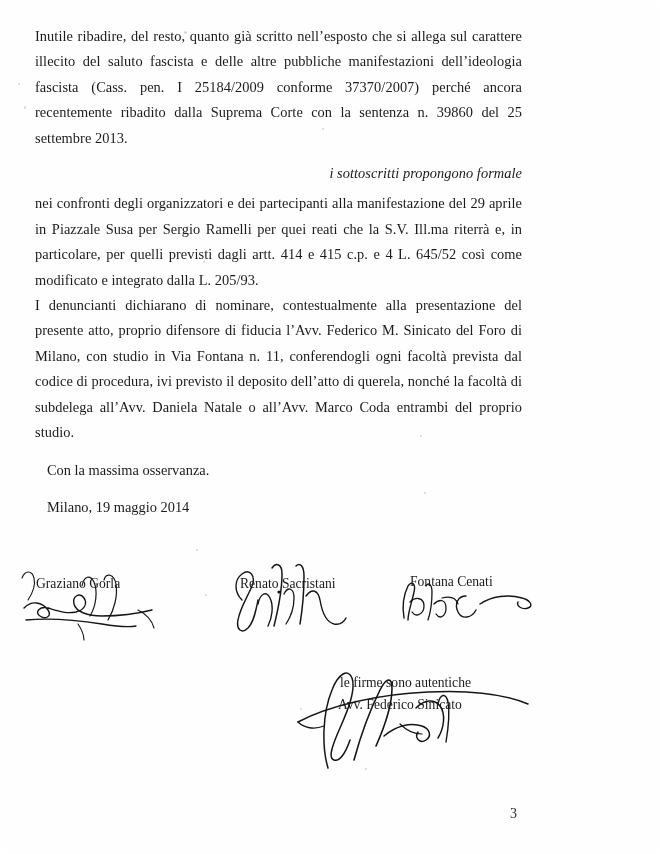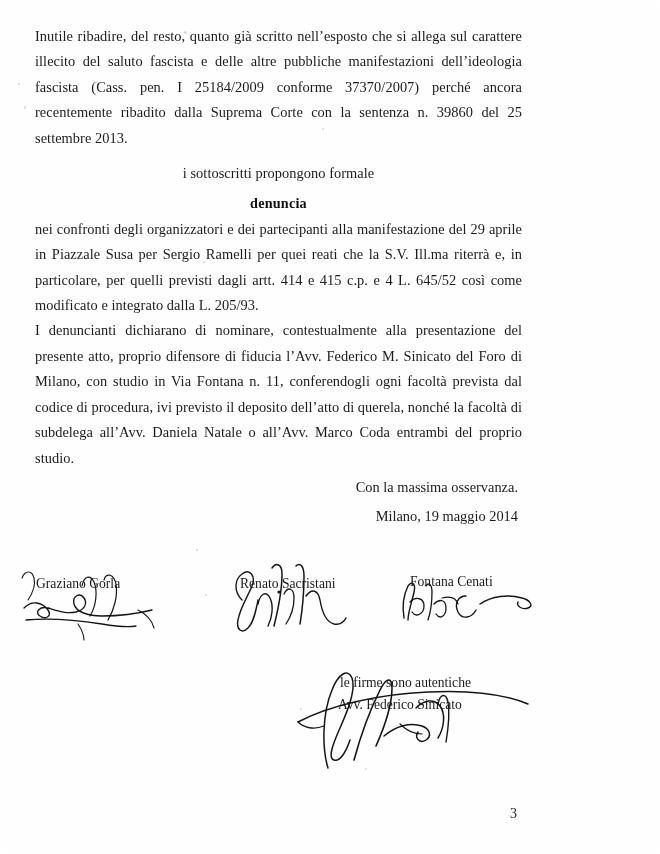--- a/index.html
+++ b/index.html
@@ -26,38 +26,39 @@
   p.body {
     margin: 0 0 0 0;
     font-size: 14.4px;
     line-height: 25.4px;
     text-align: justify;
     text-justify: inter-word;
     color: #1b1b1b;
     letter-spacing: 0.05px;
   }
   p.body.nojust {
-    text-align: center;
+    text-align: right;
+    font-style: italic;
   }
   .heading {
     margin: 0;
     font-size: 14.2px;
     line-height: 25.4px;
     font-weight: bold;
     text-align: center;
     letter-spacing: 0.2px;
     color: #111111;
   }
   .spacer-sm { height: 10px; }
   .spacer-xs { height: 5px; }
   .closing-line {
-    margin: 4px;
+    margin: 12px;
     font-size: 14.4px;
     line-height: 25.4px;
-    text-align: right;
+    text-align: left;
     color: #1b1b1b;
   }
   
   .sig-zone {
     position: absolute;
     left: 0;
     top: 0;
     width: 660px;
     height: 854px;
     pointer-events: none;
@@ -103,21 +104,20 @@
 </head>
 <body>
 
 <div id="page">
 
   <div class="textcol">
     <p class="body">Inutile ribadire, del resto, quanto già scritto nell’esposto che si allega sul carattere illecito del saluto fascista e delle altre pubbliche manifestazioni dell’ideologia fascista (Cass. pen. I 25184/2009 conforme 37370/2007) perché ancora recentemente ribadito dalla Suprema Corte con la sentenza n. 39860 del 25 settembre 2013.</p>
     <div class="spacer-sm"></div>
     <p class="body nojust">i sottoscritti propongono formale</p>
     <div class="spacer-xs"></div>
-    <p class="heading">denuncia</p>
     <p class="body">nei confronti degli organizzatori e dei partecipanti alla manifestazione del 29 aprile in Piazzale Susa per Sergio Ramelli per quei reati che la S.V. Ill.ma riterrà e, in particolare, per quelli previsti dagli artt. 414 e 415 c.p. e 4 L. 645/52 così come modificato e integrato dalla L. 205/93.</p>
     <p class="body">I denuncianti dichiarano di nominare, contestualmente alla presentazione del presente atto, proprio difensore di fiducia l’Avv. Federico M. Sinicato del Foro di Milano, con studio in Via Fontana n. 11, conferendogli ogni facoltà prevista dal codice di procedura, ivi previsto il deposito dell’atto di querela, nonché la facoltà di subdelega all’Avv. Daniela Natale o all’Avv. Marco Coda entrambi del proprio studio.</p>
     <p class="closing-line">Con la massima osservanza.</p>
     <p class="closing-line">Milano, 19 maggio 2014</p>
   </div>
 
   <div class="sig-zone">
 
     <div class="sig-name" style="left:36px; top:576px;">Graziano Gorla</div>
     <svg class="ink" style="left:18px; top:566px;" width="180" height="70" viewBox="0 0 180 70">

